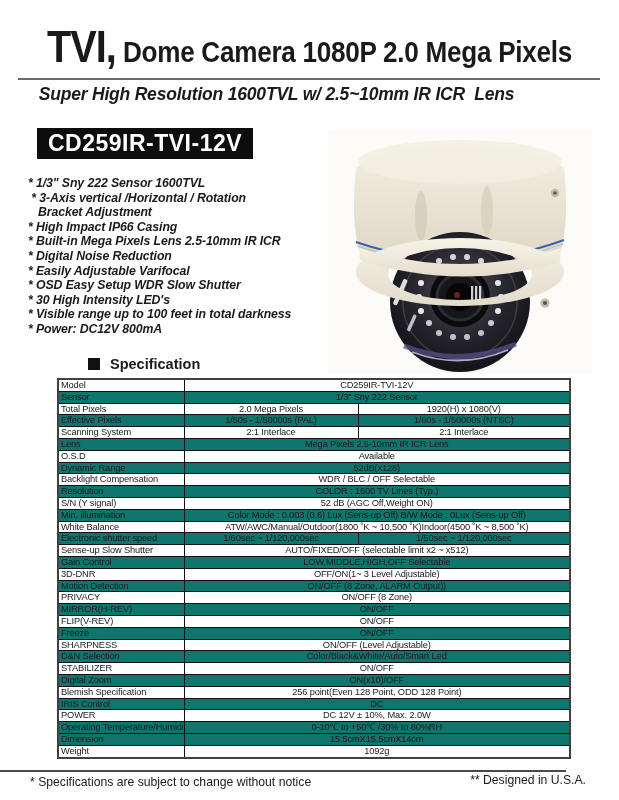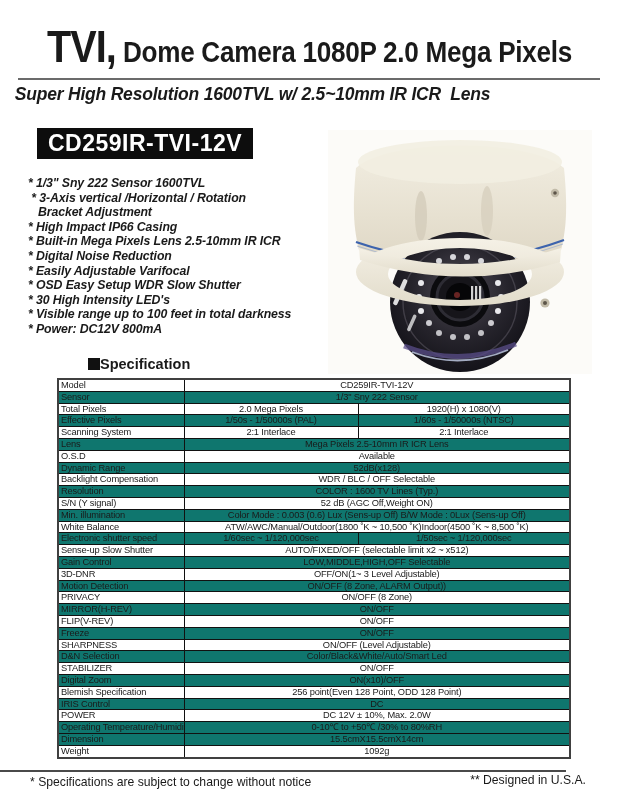--- a/index.html
+++ b/index.html
@@ -10,40 +10,40 @@
   
   .title-line{
     position:absolute;top:22px;left:0;width:619px;text-align:center;
     white-space:nowrap;transform:scaleX(.90);transform-origin:50% 50%;
   }
   .title-primary{font-size:44px;font-weight:bold;letter-spacing:-1px;}
   .title-rest{font-size:29px;font-weight:bold;letter-spacing:-.3px;}
   .rule-top{position:absolute;top:78px;left:18px;width:582px;height:2px;background:#6b6b6b;}
   .subtitle{
     position:absolute;top:84px;left:0;width:505px;text-align:center;
-    font-size:17.5px;font-weight:bold;font-style:italic;letter-spacing:-.2px;white-space:pre;
+    font-size:17.5px;font-weight:bold;font-style:italic;letter-spacing:-.2px;white-space:pre;padding-left:24px;
   }
   
   .badge{
     position:absolute;left:37px;top:128px;width:216px;height:31px;
     display:flex;align-items:center;justify-content:center;
     color:#fff;font-weight:bold;font-size:23px;letter-spacing:.5px;
   }
   
   .features{
     position:absolute;left:28px;top:176px;
     font-size:12.3px;font-weight:bold;font-style:italic;line-height:14.6px;
     white-space:pre;letter-spacing:-.1px;
   }
   
   .camera-wrap{position:absolute;left:328px;top:130px;width:264px;height:244px;}
   
   .spec-heading{
     position:absolute;left:88px;top:355px;height:18px;
-    display:flex;align-items:center;font-size:14.5px;font-weight:bold;
+    display:flex;align-items:center;gap:10px;font-size:14.5px;font-weight:bold;
   }
   .spec-square{width:12px;height:12px;background:#111;flex:0 0 auto;}
   table.spec{
     position:absolute;left:57px;top:378px;width:512px;
     border-collapse:collapse;table-layout:fixed;
     font-size:9.3px;letter-spacing:-.15px;
   }
   table.spec{border:2px solid #404040;}
   table.spec td{
     border:1px solid #111;height:10.8px;line-height:10.8px;

